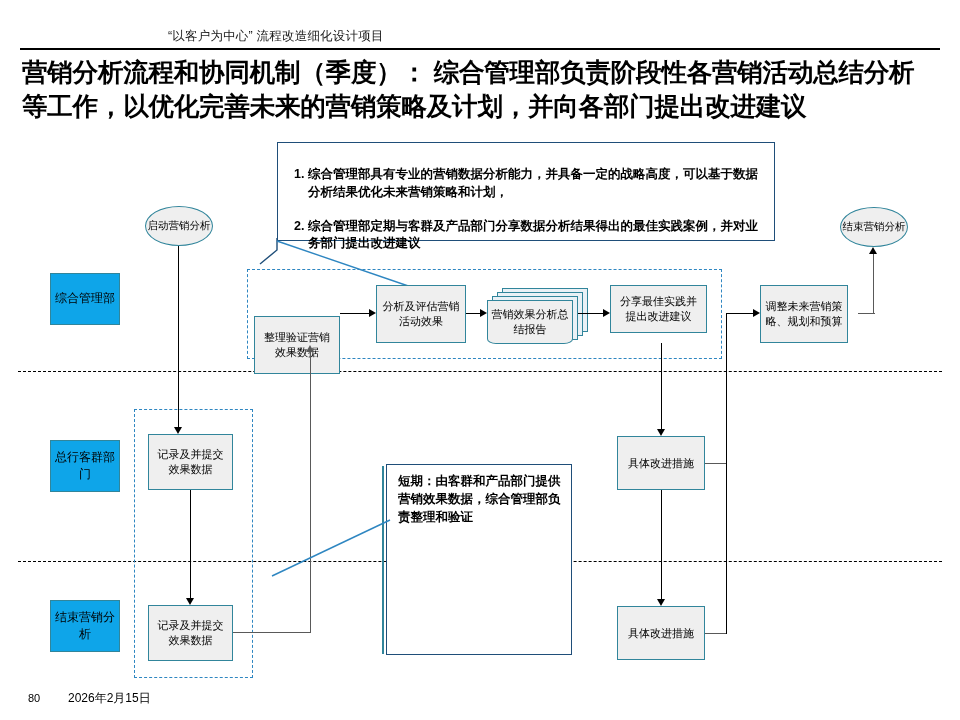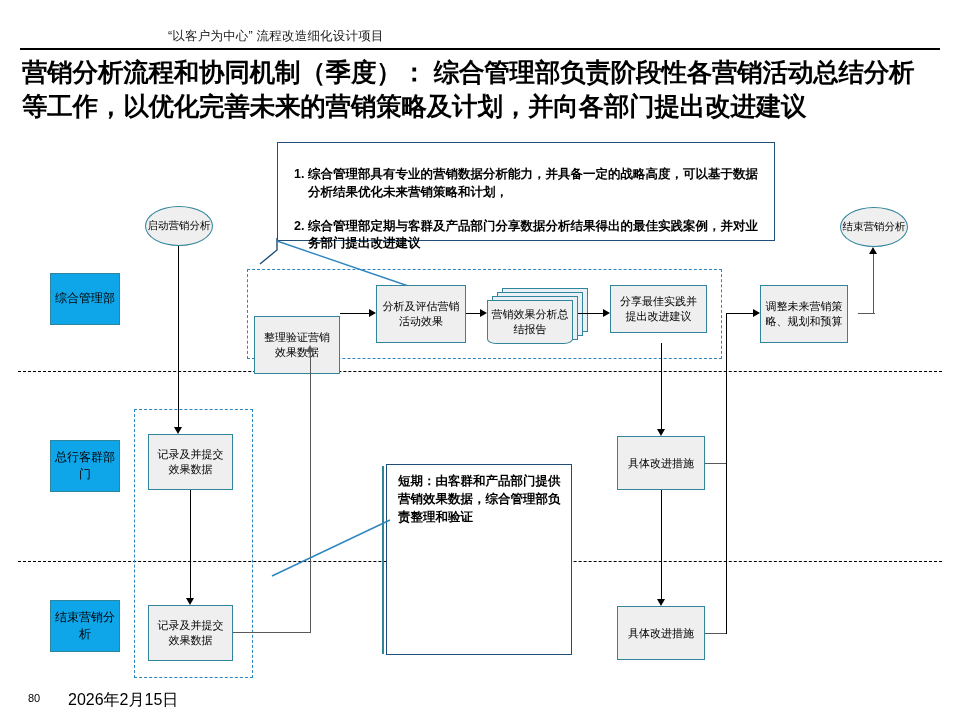--- a/index.html
+++ b/index.html
@@ -93,21 +93,21 @@
     border:1.2px solid #31859B;background:#EAF1F6;
   }
   .docsheet.front{
     background:#EFEFEF;display:flex;align-items:center;justify-content:center;
     text-align:center;font-size:11px;line-height:1.35;
     border-bottom-left-radius:9px 5px;border-bottom-right-radius:9px 5px;
   }
 
   
   #footer-page{left:28px;top:692px;font-size:11px;}
-  #footer-date{left:68px;top:690px;font-size:16px;}
+  #footer-date{left:68px;top:690px;font-size:12px;}
 </style>
 </head>
 <body>
 
 <div class="abs" id="header-title">“以客户为中心” 流程改造细化设计项目</div>
 <div class="abs" id="header-rule"></div>
 <div class="abs" id="page-title">营销分析流程和协同机制（季度）： 综合管理部负责阶段性各营销活动总结分析等工作，以优化完善未来的营销策略及计划，并向各部门提出改进建议</div>
 
 <div class="abs callout" id="callout-top">
   <ol>

